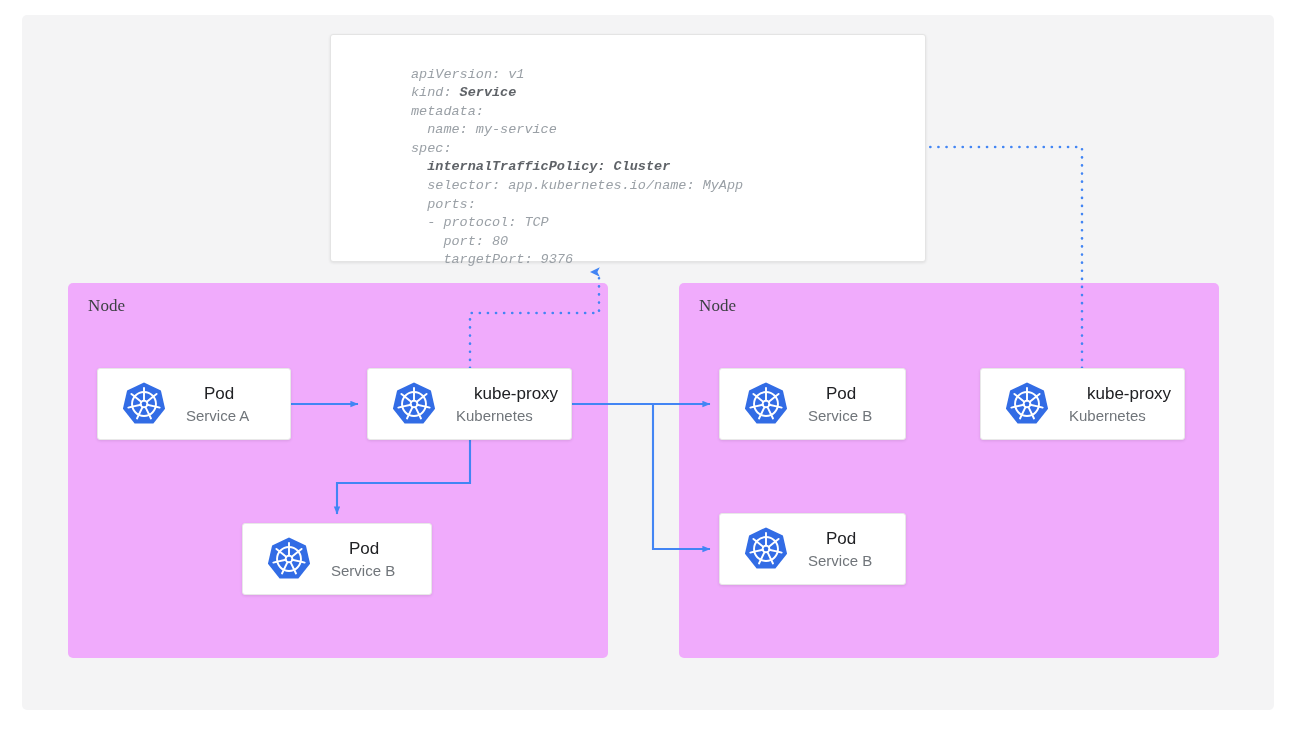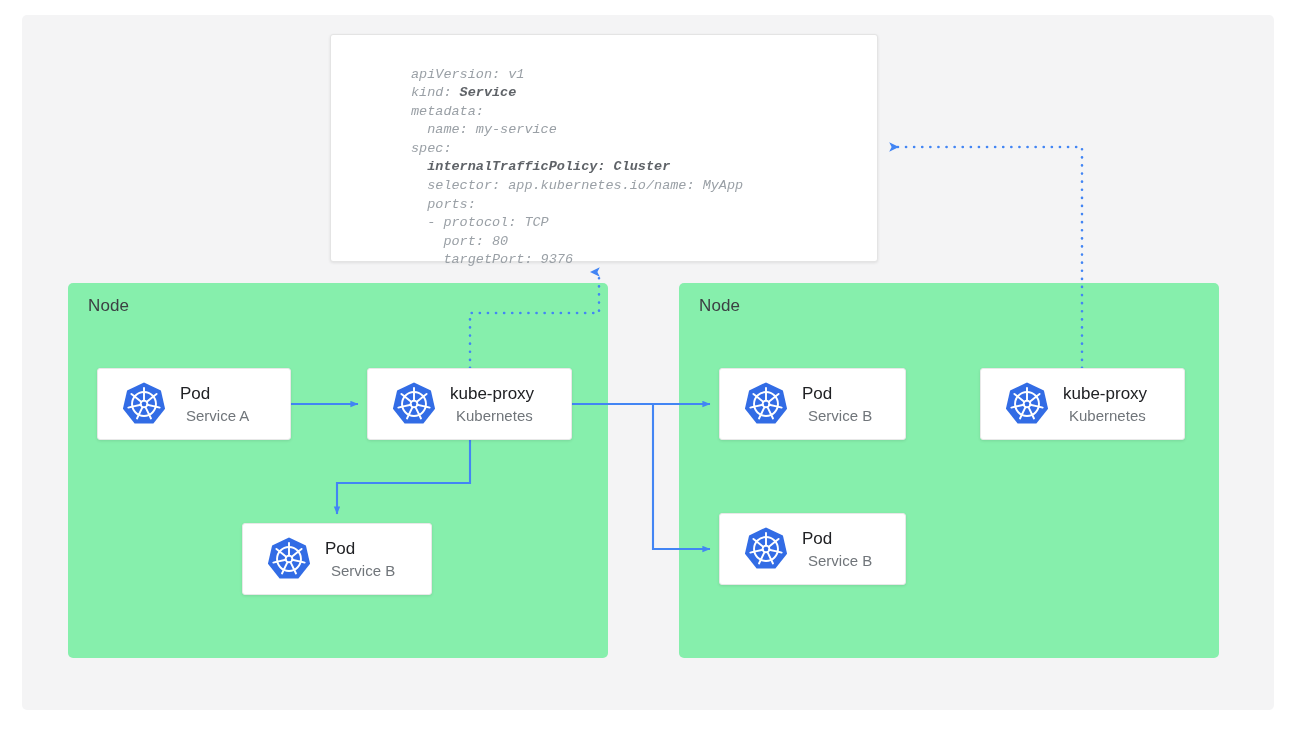--- a/index.html
+++ b/index.html
@@ -25,39 +25,40 @@
     left: 22px;
     top: 15px;
     width: 1252px;
     height: 695px;
     background: #F4F4F5;
     border-radius: 5px;
   }
   
   .node-box {
     position: absolute;
-    background: #86efac;
+    background: #f0abfc;
     border-radius: 5px;
+    font-family: Liberation Serif, serif;
   }
   #node-left  { left: 68px;  top: 283px; width: 540px; height: 375px; }
   #node-right { left: 679px; top: 283px; width: 540px; height: 375px; }
   .node-label {
     position: absolute;
     left: 20px;
     top: 13px;
     font-size: 17px;
     color: #3C4043;
     letter-spacing: 0.1px;
   }
   
   #yaml-card {
     position: absolute;
     left: 330px;
     top: 34px;
-    width: 548px;
+    width: 596px;
     height: 228px;
     background: #ffffff;
     border: 1px solid #E4E4E4;
     border-radius: 3px;
     box-sizing: border-box;
     box-shadow: 0 1px 3px rgba(0,0,0,0.09);
   }
   #yaml-code {
     position: absolute;
     left: 80px;
@@ -97,20 +98,21 @@
     position: absolute;
     left: 82px;
     top: 50%;
     transform: translateY(-50%);
   }
   .entity .entity-title {
     font-size: 17px;
     color: #202124;
     line-height: 22px;
     white-space: nowrap;
+    margin-left: 24px;
   }
   .entity .entity-sub {
     font-size: 15px;
     color: #70757A;
     line-height: 21px;
     white-space: nowrap;
     margin-left: 6px;
   }
   
   #pod-service-a        { left: 97px;  top: 368px; width: 194px; height: 72px; }

